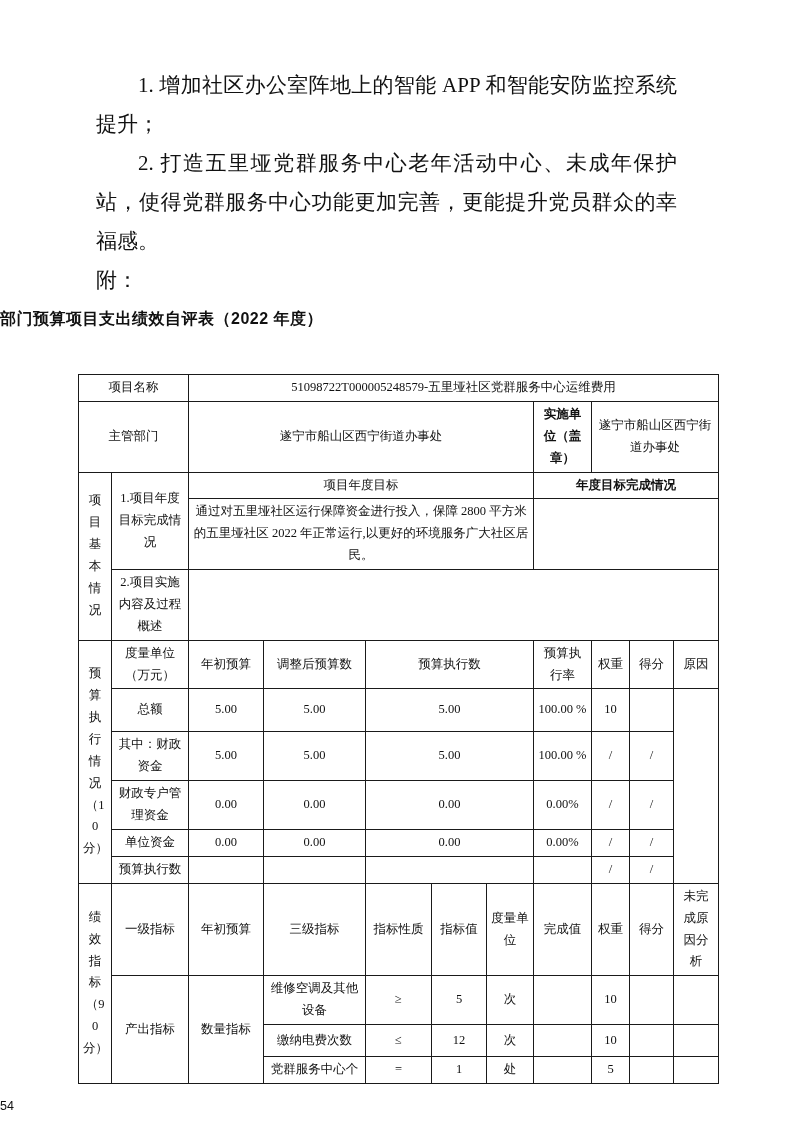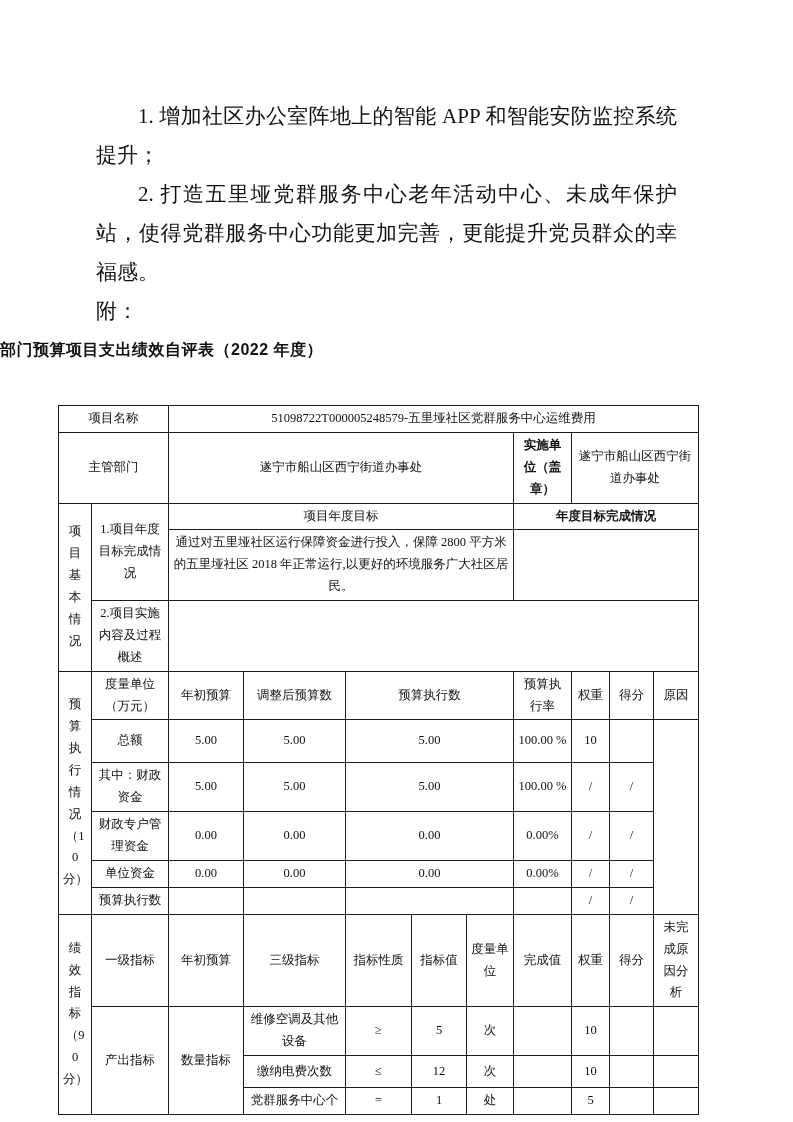--- a/index.html
+++ b/index.html
@@ -1,21 +1,21 @@
 <!DOCTYPE html>
 <html lang="zh"><head>
 <meta charset="utf-8">
 <style>
   html,body{margin:0;padding:0;background:#ffffff;}
   .page{
     position:relative;
     width:770px;height:1122px;
     background:#ffffff;
     box-sizing:border-box;
-    padding-top:97px;
+    padding-top:66px;
     font-family:"Liberation Serif","DejaVu Serif",serif;
     color:#111;
     overflow:hidden;
   }
   .intro{
     margin:0 93px 0 96px;
     font-size:21px;
     line-height:39px;
     text-align:justify;
   }
@@ -23,21 +23,21 @@
   .intro p.no-indent{text-indent:0;}
   .doc-title{
     margin-top:9px;
     text-align:left;
     font-family:"Liberation Sans","DejaVu Sans",sans-serif;
     font-weight:bold;
     font-size:16px;
     letter-spacing:0.5px;
   }
   table.eval{
-    margin:44px 0 0 58px;
+    margin:44px 0 0 78px;
     width:640px;
     table-layout:fixed;
     border-collapse:collapse;
   }
   table.eval td{
     border:1px solid #1a1a1a;
     font-size:12.5px;
     line-height:1.75;
     padding:2px 4px;
     text-align:center;
@@ -98,21 +98,21 @@
       </tr>
 
       <tr style="height:25px">
         <td rowspan="3" class="sec">项目基本情况</td>
         <td rowspan="2" class="al">1.项目年度目标完成情况</td>
         <td colspan="5">项目年度目标</td>
         <td colspan="4" class="bh">年度目标完成情况</td>
       </tr>
 
       <tr style="height:56px">
-        <td colspan="5" class="jt al">通过对五里垭社区运行保障资金进行投入，保障 2800 平方米的五里垭社区 2018 年正常运行,以更好的环境服务广大社区居民。</td>
+        <td colspan="5" class="jt al">通过对五里垭社区运行保障资金进行投入，保障 2800 平方米的五里垭社区 2022 年正常运行,以更好的环境服务广大社区居民。</td>
         <td colspan="4"></td>
       </tr>
 
       <tr style="height:55px">
         <td class="al">2.项目实施内容及过程概述</td>
         <td colspan="9"></td>
       </tr>
 
       <tr style="height:40px">
         <td rowspan="6" class="sec">预算执行情况（10 分）</td>

